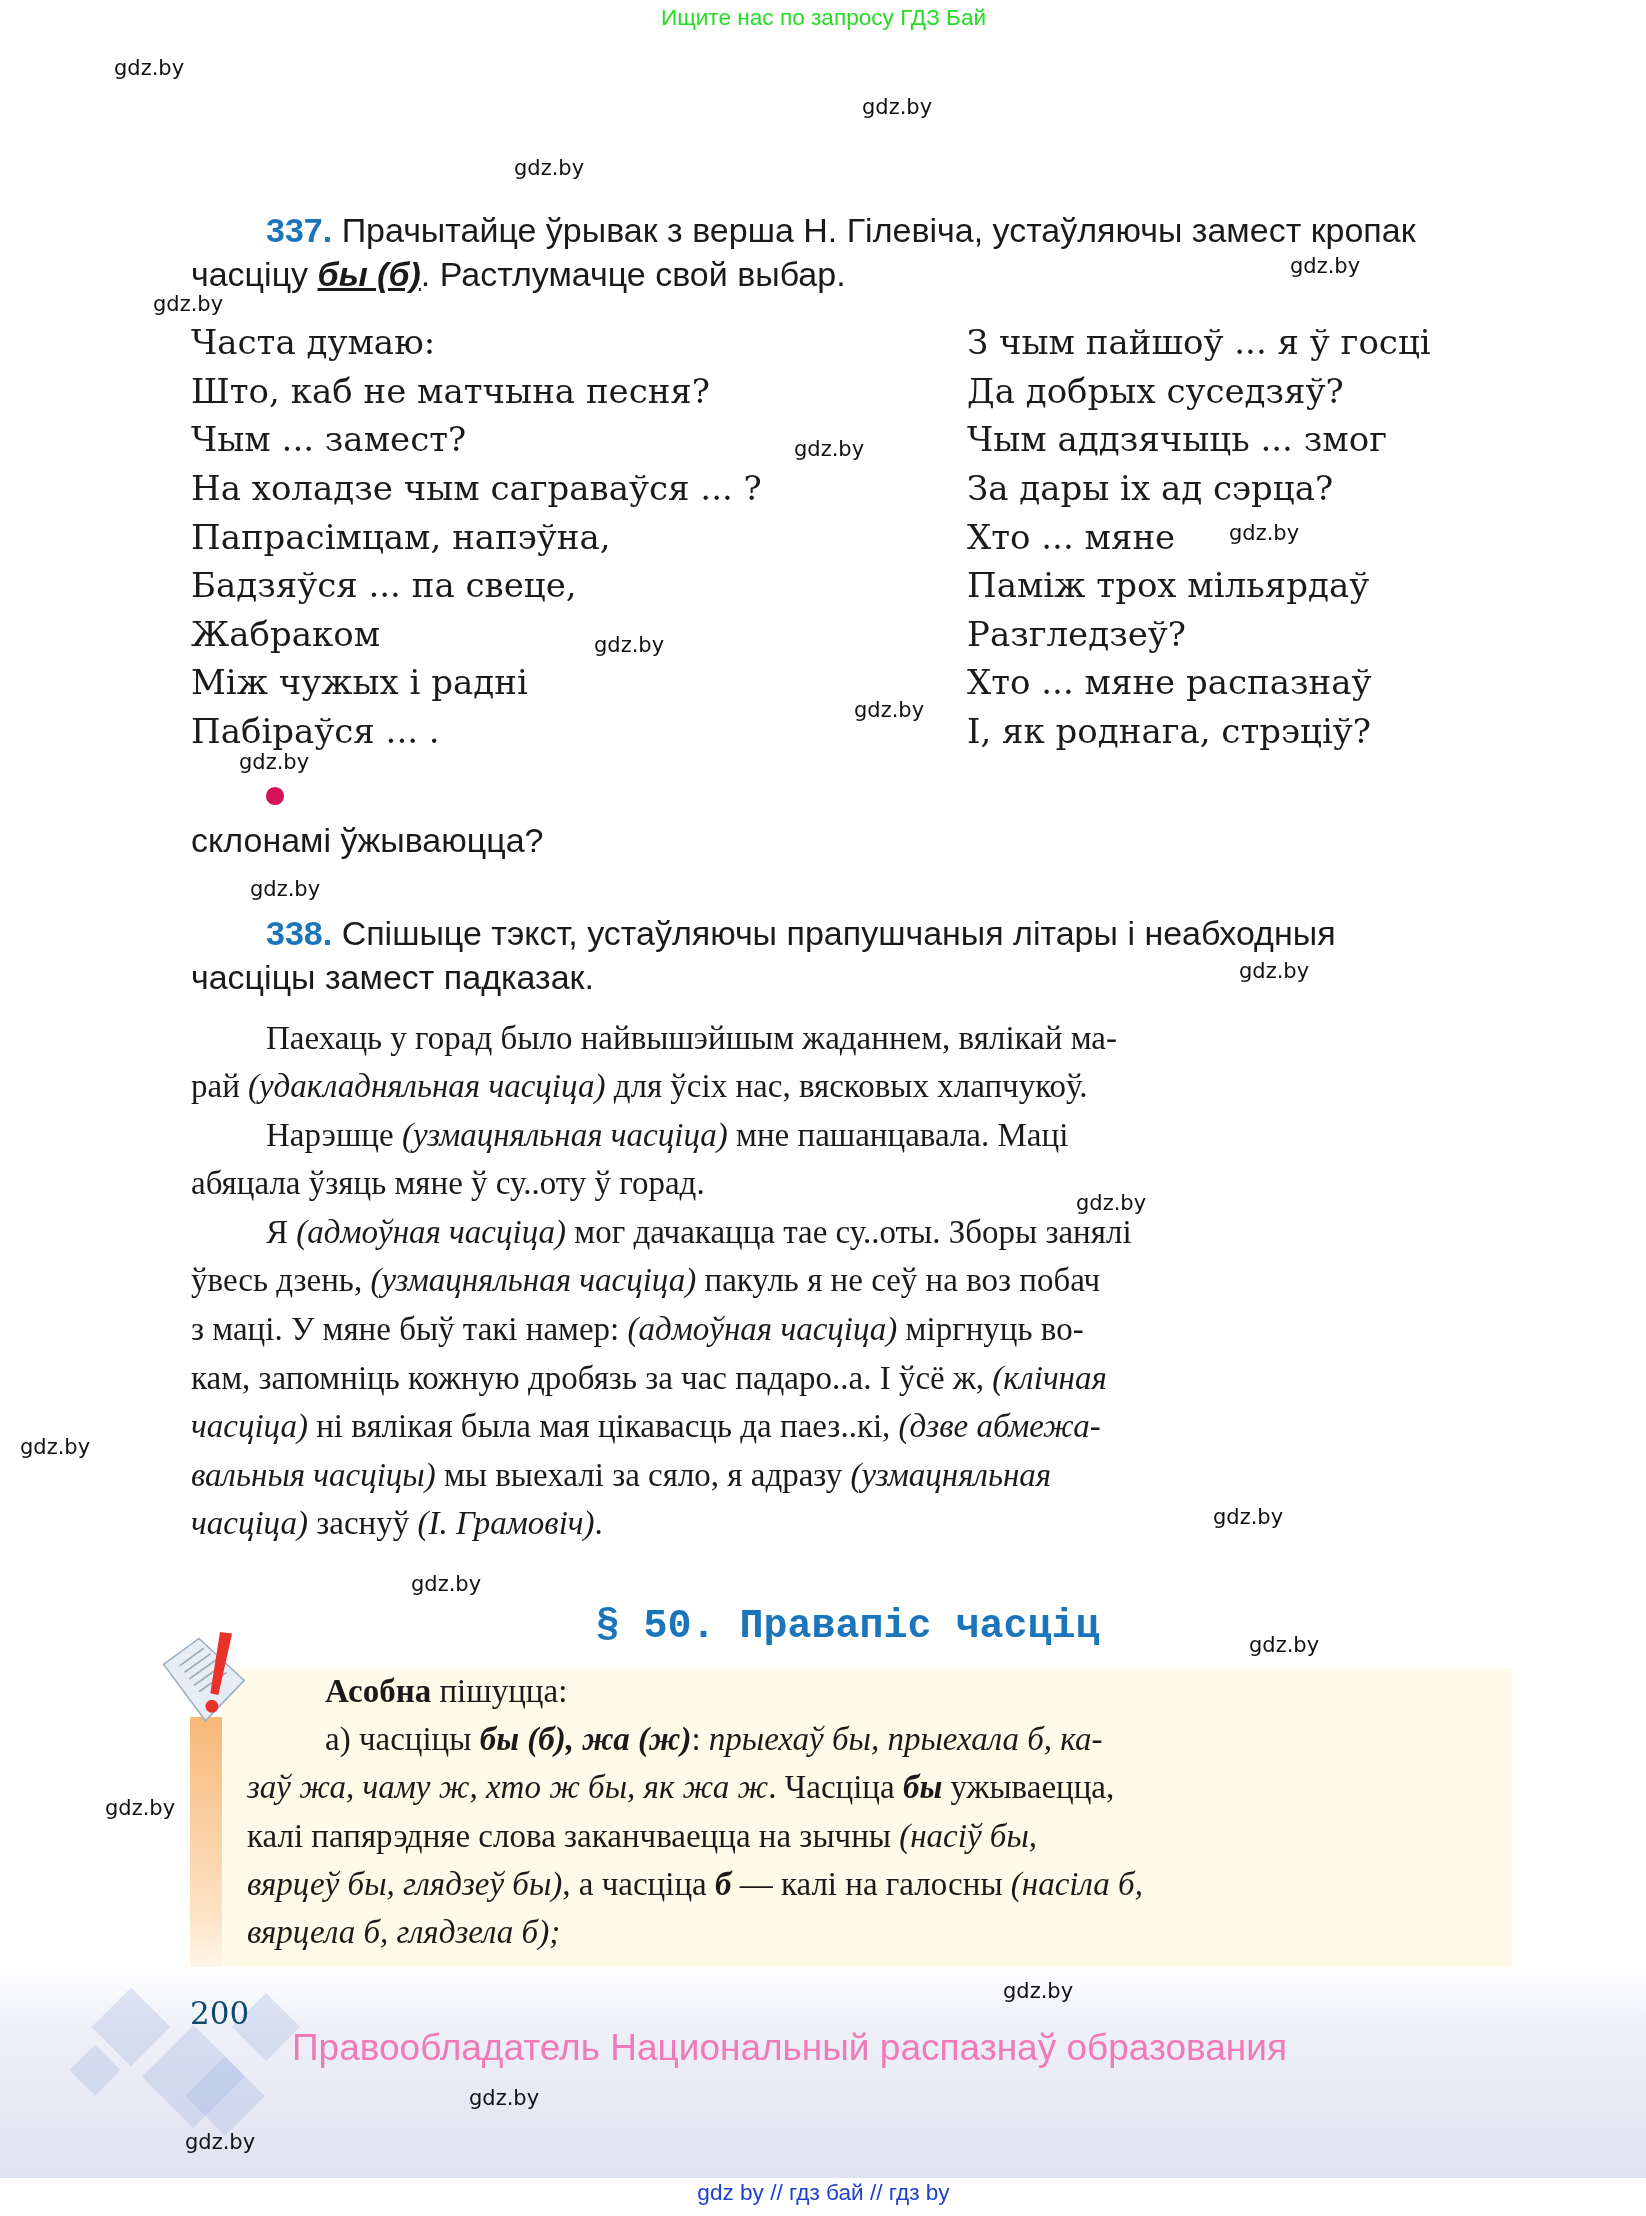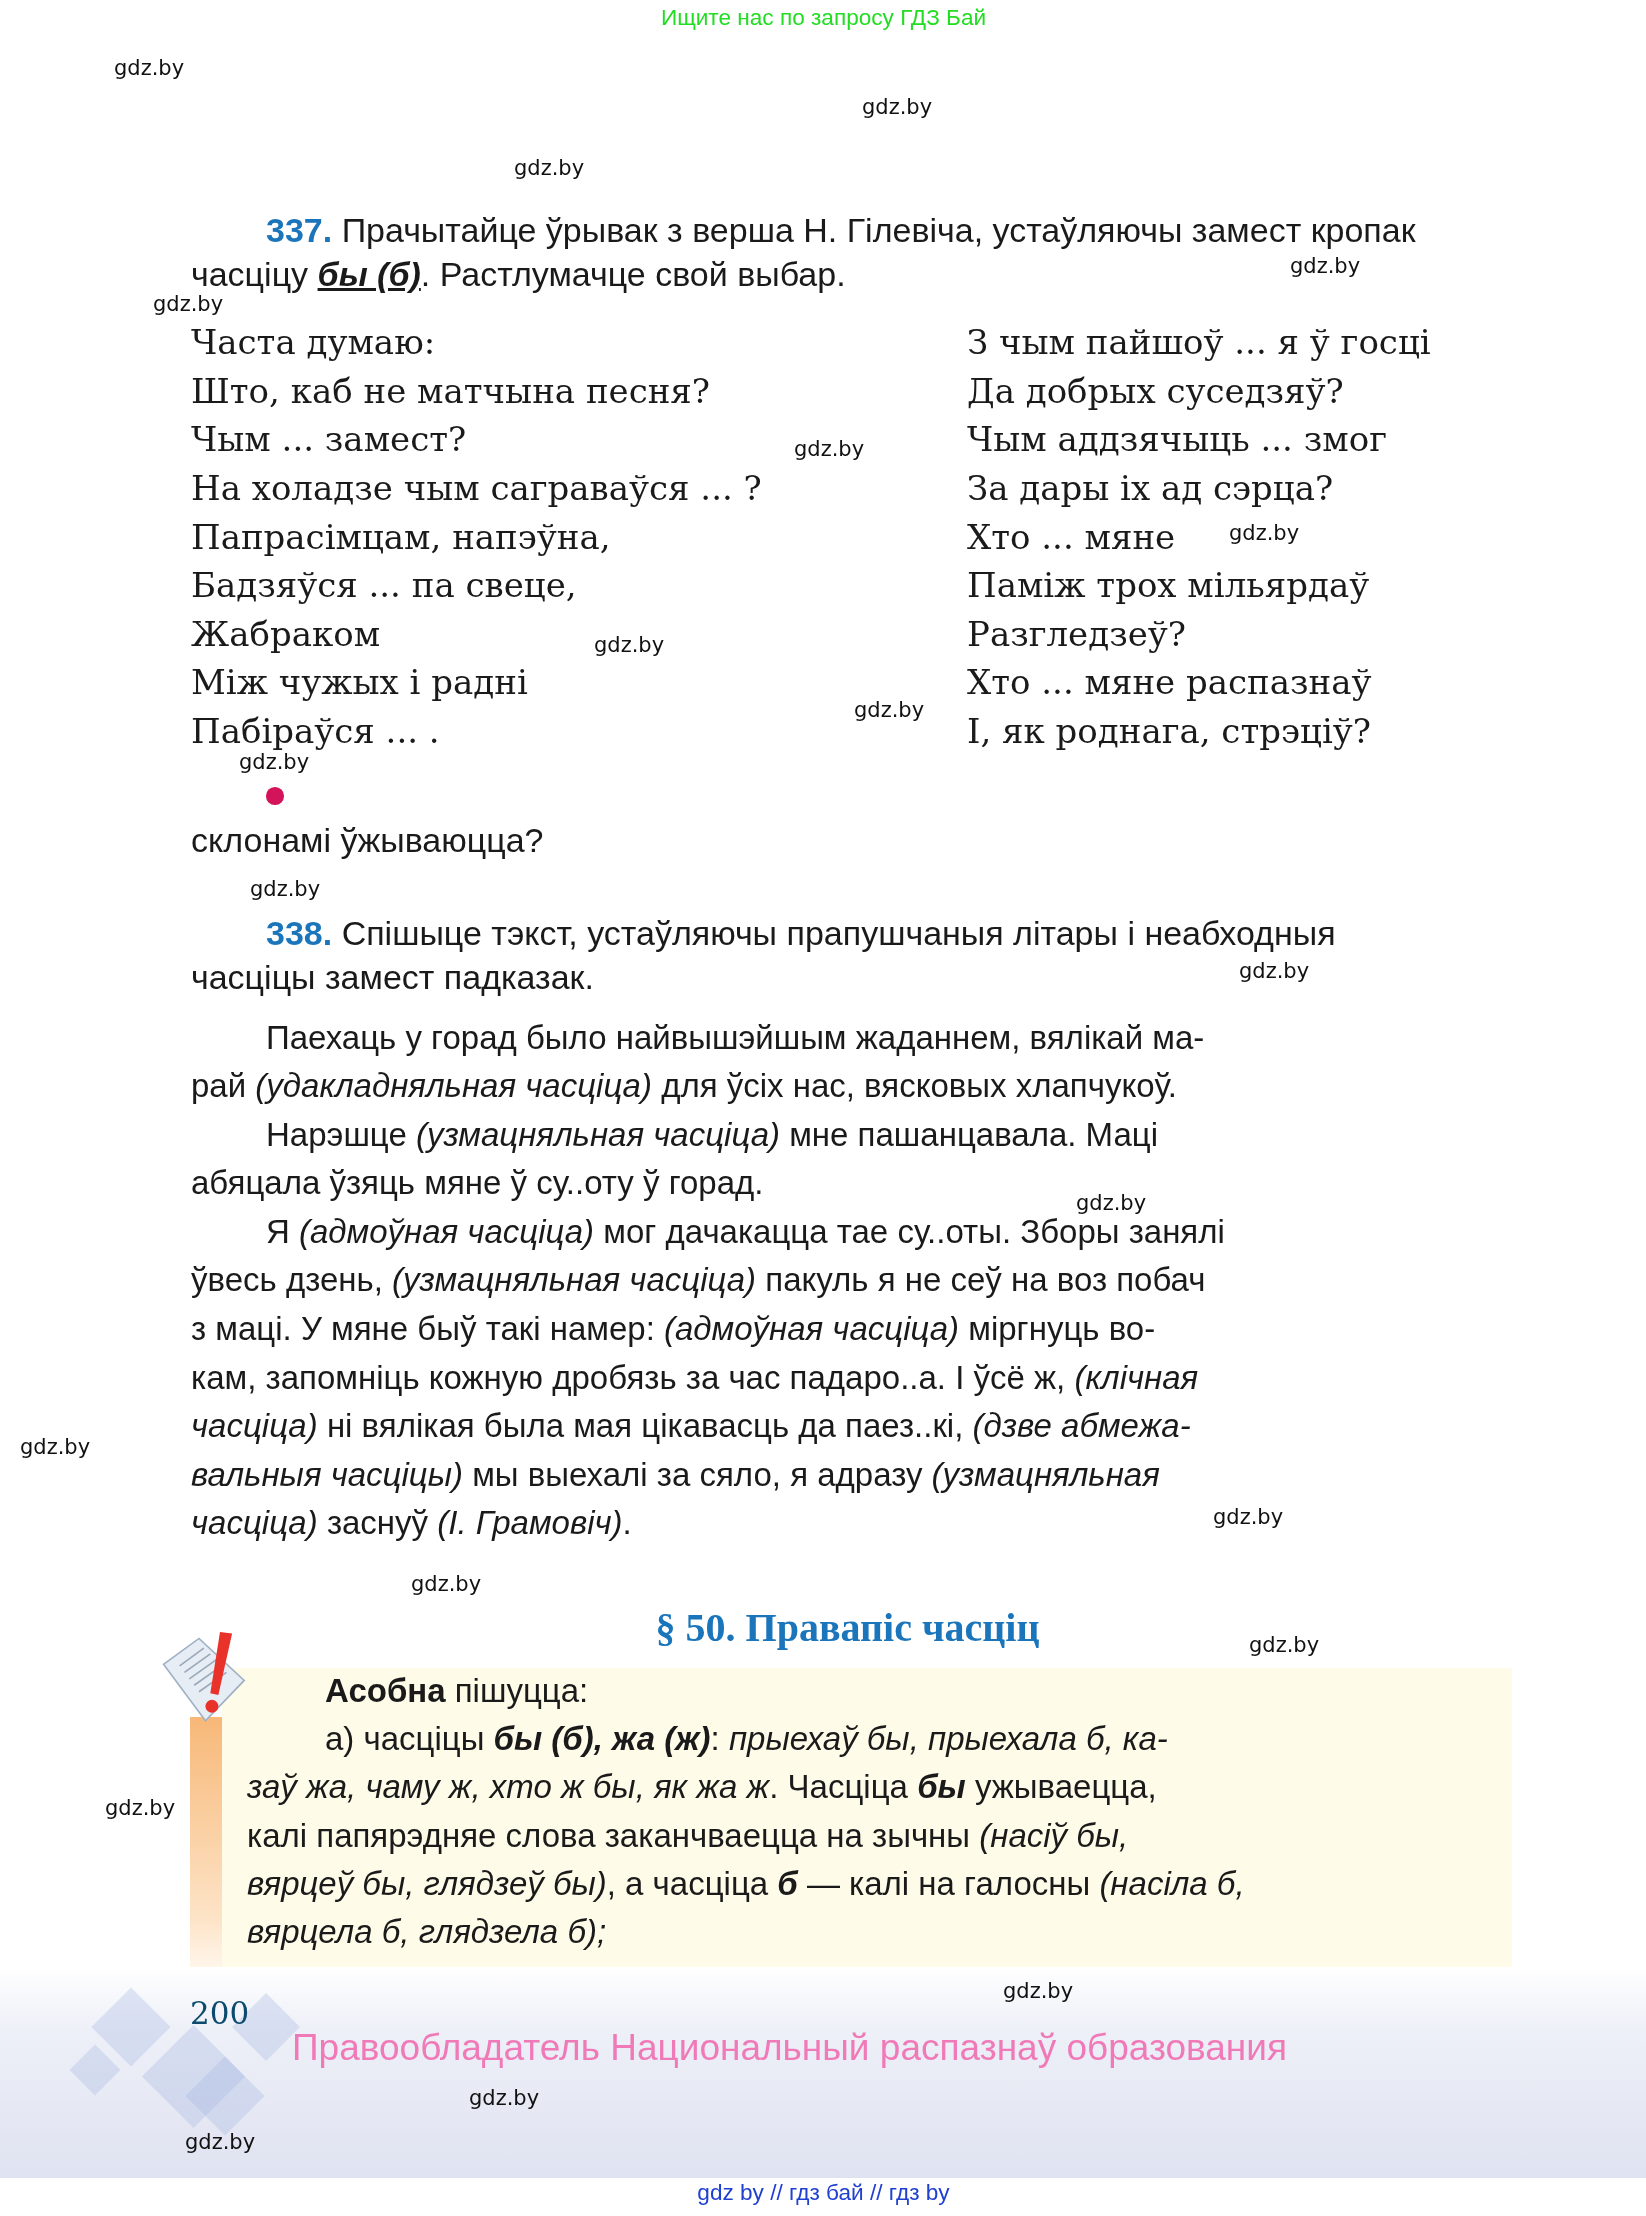--- a/index.html
+++ b/index.html
@@ -7,27 +7,27 @@
   body { position: relative; font-family: "Liberation Sans", sans-serif; color: #1a1a1a; }
 
   .abs { position: absolute; white-space: nowrap; text-align: center; }
   .top-banner { left: 0; width: 1647px; top: 4.8px; text-align: center; color: #22dd22; font-size: 22.6px; font-family: "Liberation Sans", sans-serif; }
   .wm { font-family: "DejaVu Sans", sans-serif; font-size: 21px; color: #111; }
 
   .sans-task { font-family: "Liberation Sans", sans-serif; font-size: 34px; color: #1a1a1a; line-height: 45px; }
   .task-num { color: #1b75bb; font-weight: bold; }
   .bi { font-weight: bold; font-style: italic; text-decoration: underline; }
   .poem-line { position: absolute; white-space: nowrap; font-family: "DejaVu Serif", serif; font-size: 34px; line-height: 48px; }
-  .para-line { position: absolute; white-space: nowrap; font-family: Liberation Sans, sans-serif; font-size: 33px; line-height: 48px; }
+  .para-line { position: absolute; white-space: nowrap; font-family: Liberation Serif, serif; font-size: 33px; line-height: 48px; }
   .it { font-style: italic; }
   .b { font-weight: bold; }
 
   .bullet-dot { display: inline-block; width: 17.7px; height: 17.7px; border-radius: 50%; background: #d4145a; margin-right: 8px; vertical-align: 3.2px; }
 
-  .section-title { left: 0; width: 1647px; text-align: center; top: 1604px; font-family: Liberation Serif, serif; font-weight: bold; font-size: 40px; color: #1b75bb; padding-left: 48px; }
+  .section-title { left: 0; width: 1647px; text-align: center; top: 1604px; font-family: Liberation Mono, monospace; font-weight: bold; font-size: 40px; color: #1b75bb; padding-left: 48px; }
 
   .rule-box { position: absolute; left: 222px; top: 1668px; width: 1290px; height: 300px; background: #fefbe8; }
   .rule-bar { position: absolute; left: 190px; top: 1717px; width: 32px; height: 250px; background: linear-gradient(#f7b878, #fde3c6 80%, #fff5ea); }
   .rule-icon { position: absolute; left: 157px; top: 1632px; width: 105px; height: 113px; }
 
   .bottom-band { position: absolute; left: 0; top: 1967px; width: 1647px; height: 211px; background: linear-gradient(#ffffff 0%, #eef0f8 30%, #dfe2f0 100%); }
   .diamond { position: absolute; background: rgba(170,185,225,0.35); transform: rotate(45deg); }
   .page-num { left: 190px; top: 1995px; font-family: "DejaVu Serif", serif; font-size: 31px; color: #0c4a6e; }
   .copyright { left: 292px; top: 2027px; font-family: "Liberation Sans", sans-serif; font-size: 37px; color: #f07ab8; }
   .footer-links { left: 0; width: 1647px; top: 2180px; text-align: center; font-size: 22.6px; color: #2040d0; font-family: "Liberation Sans", sans-serif; }

